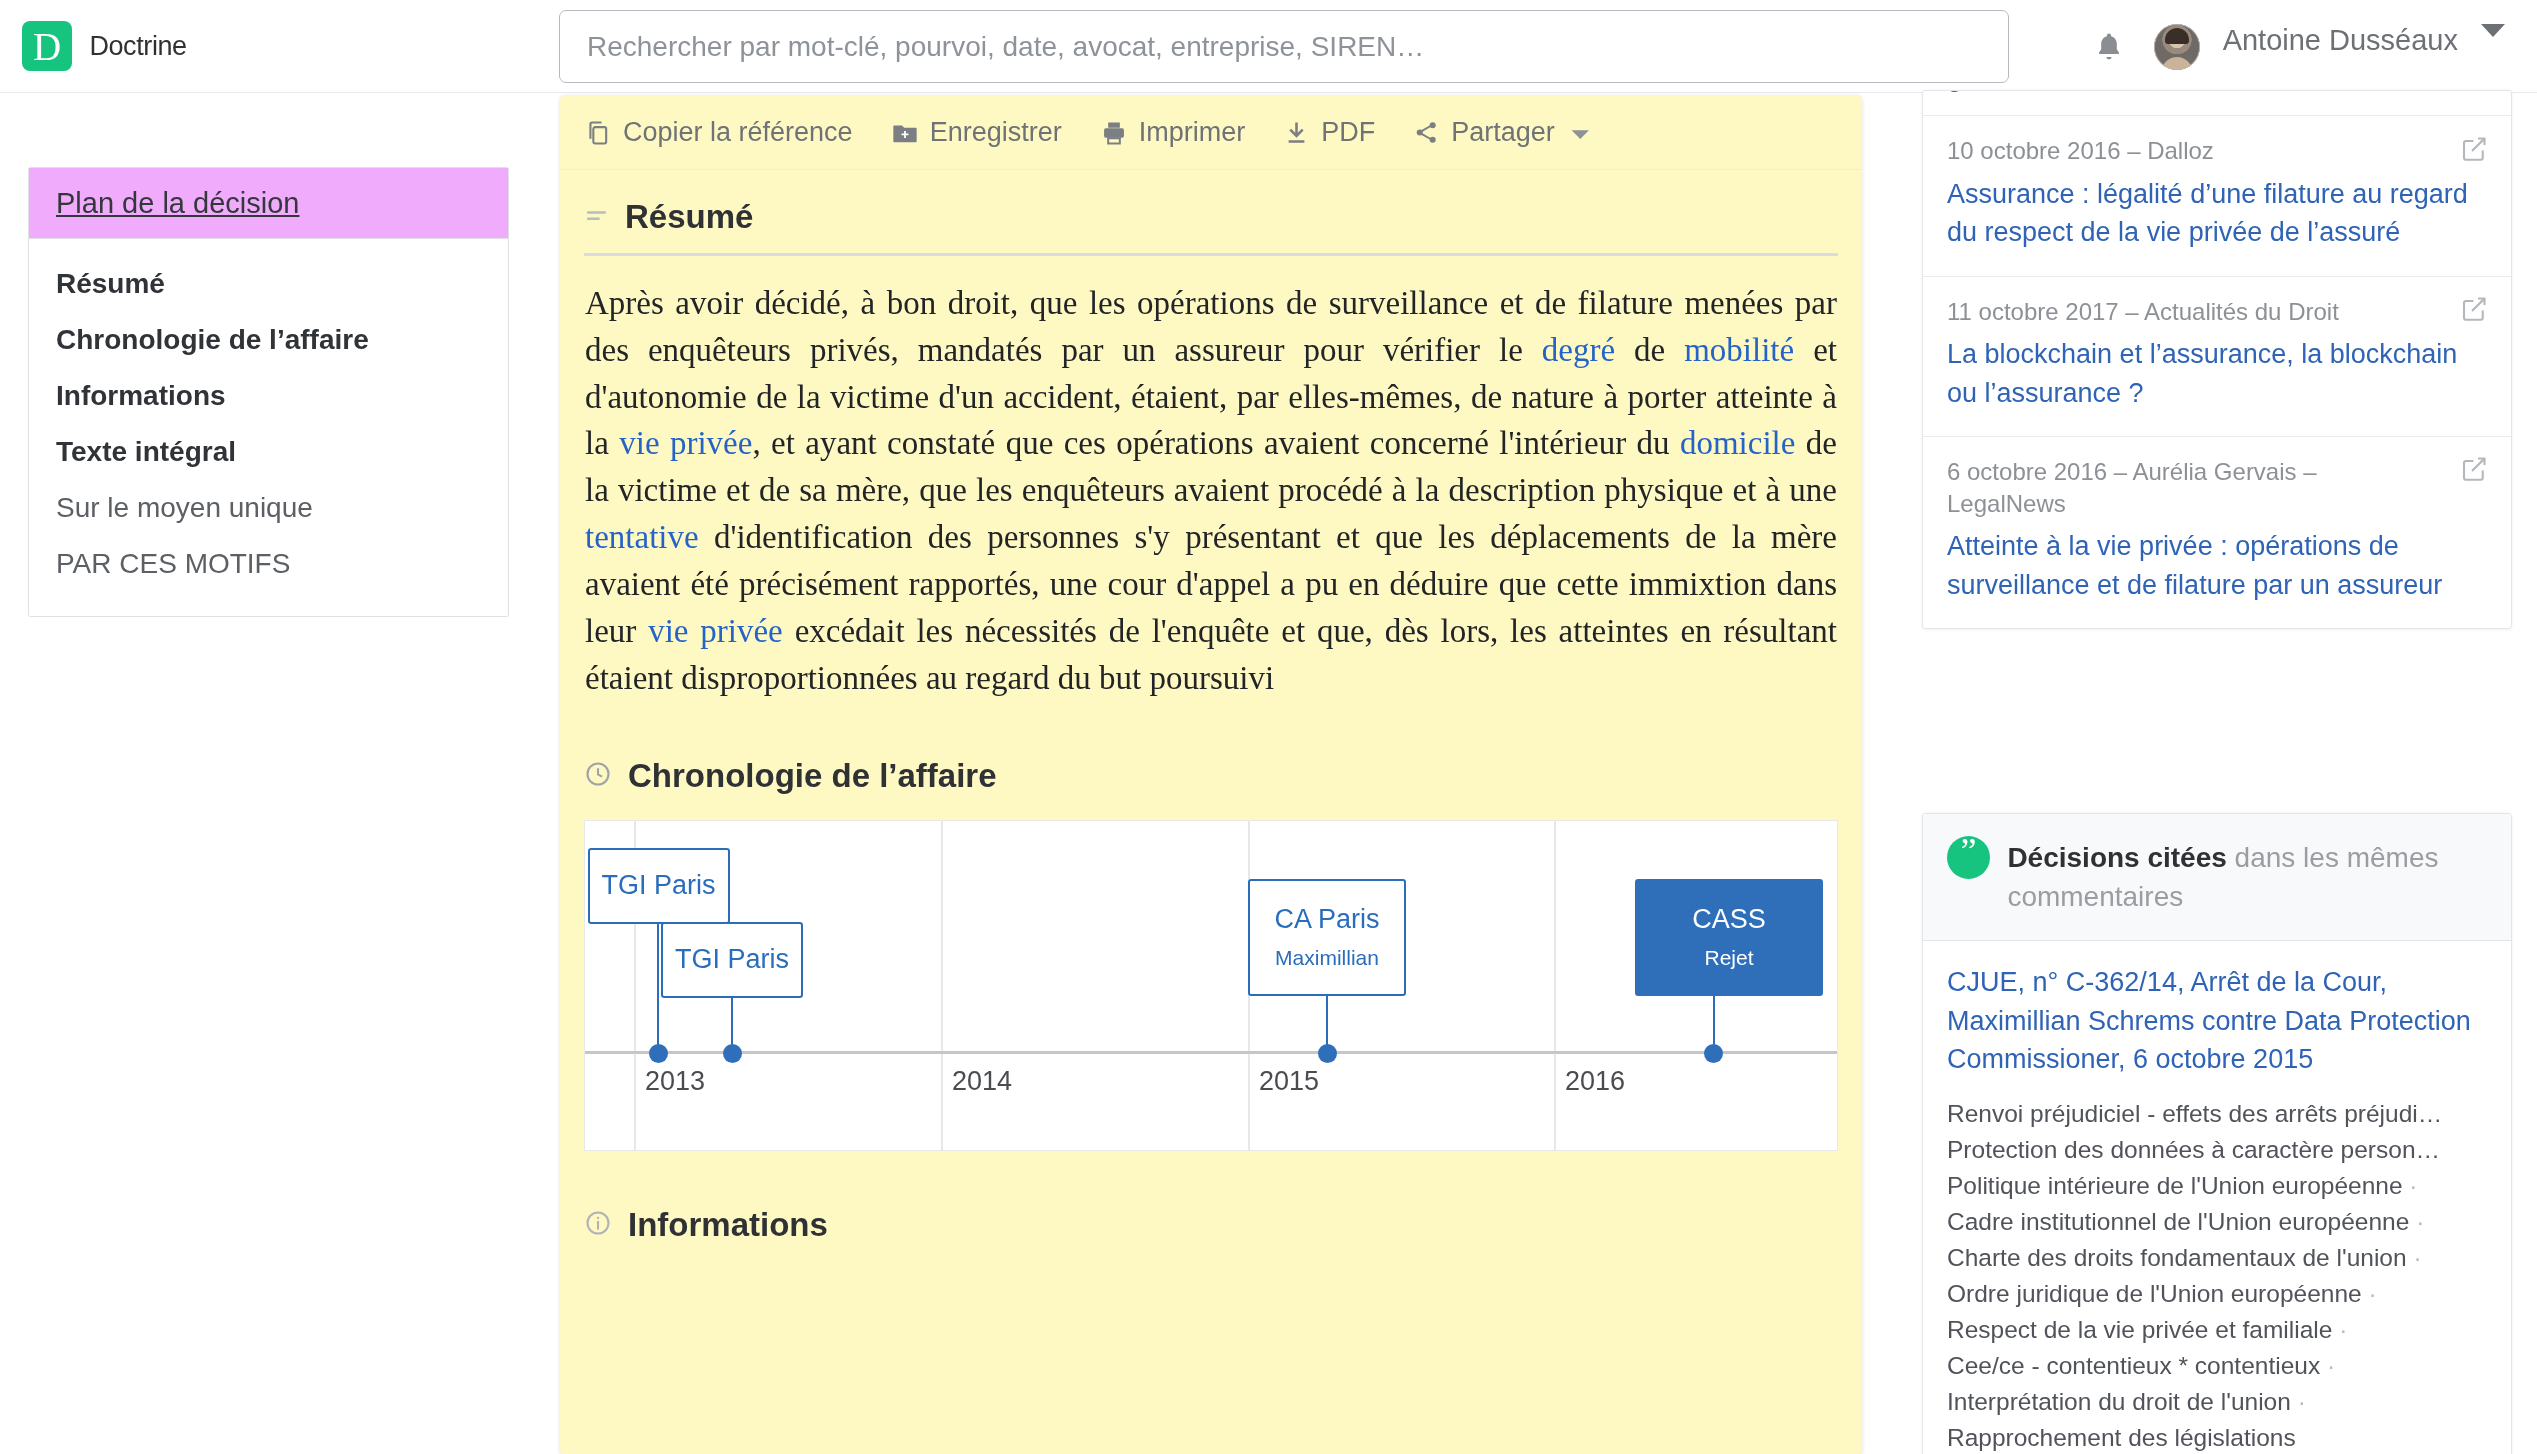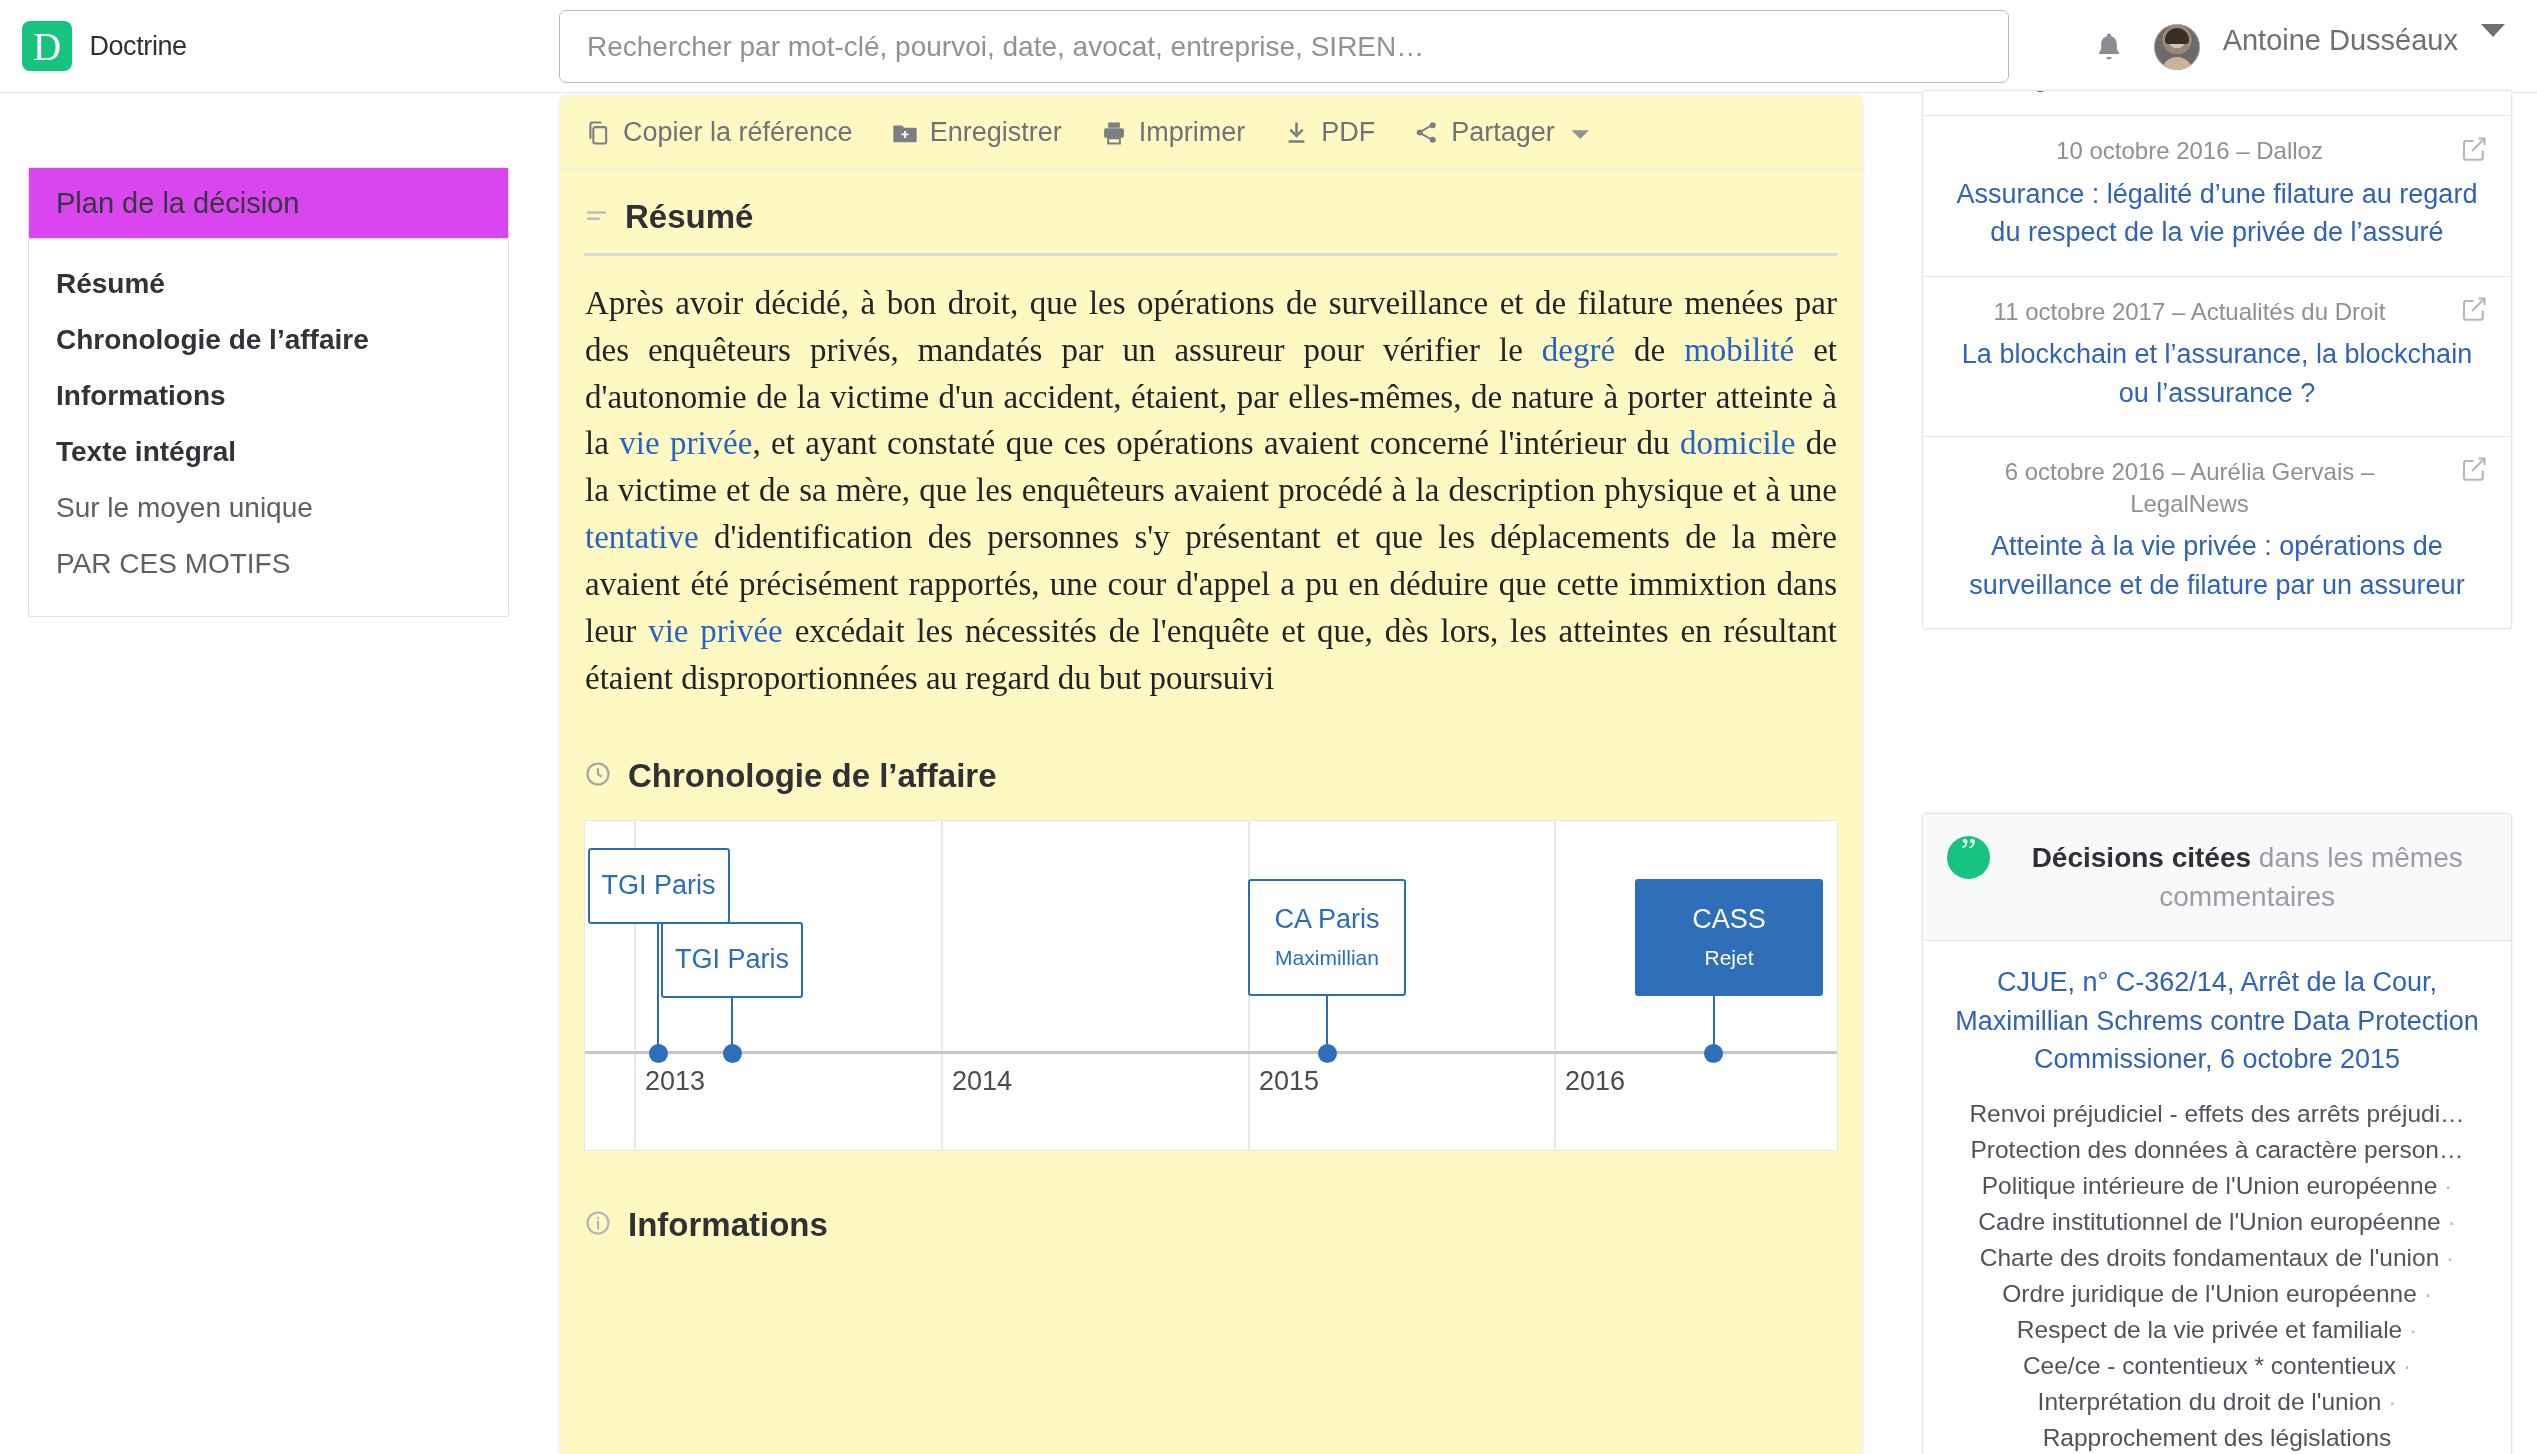--- a/index.html
+++ b/index.html
@@ -59,23 +59,23 @@
     width: 0; height: 0; border-left: 12px solid transparent; border-right: 12px solid transparent;
     border-top: 13.4px solid #6d7075;
   }
 
   
   .plan-card {
     position: absolute; left: 28px; top: 167px; width: 481px;
     border: 1.6px solid #dfe1e5; background: #ffffff; border-radius: 2.4px;
   }
   .plan-head {
-    height: 71px; background: #d946ef; border-bottom: 1.6px solid #dfe1e5;
+    height: 71px; background: #f0abfc; border-bottom: 1.6px solid #dfe1e5;
     display: flex; align-items: center; padding-left: 27px;
-    font-size: 29px; color: #34373c;
+    font-size: 29px; color: #34373c; text-decoration: underline;
   }
   .plan-list { padding: 17.4px 0 24px 0; }
   .plan-item {
     padding: 12.6px 27px; font-size: 28px; color: #5c6065; cursor: pointer; line-height: 1.1;
   }
   .plan-item.bold { font-weight: bold; color: #303337; }
 
   
   .content-card {
     position: absolute; left: 560px; top: 96px; width: 1302px; height: 1359px;
@@ -131,21 +131,20 @@
     position: absolute; width: 19px; height: 19px; border-radius: 50%; background: #2f6fba;
   }
 
   .info-head { display: flex; align-items: center; gap: 16px; padding: 55px 24px 0 24px; }
 
   
   .rail { position: absolute; left: 1922px; top: 0; width: 590px; }
   .rail-card {
     background: #ffffff; border: 1.6px solid #e3e5e8; border-radius: 3.2px;
     box-shadow: 0 0.8px 3.2px rgba(0,0,0,0.06);
-    text-align: center;
   }
   .comm-card { position: absolute; top: 90px; width: 590px; overflow: hidden; }
   .comm-item { border-bottom: 1.6px solid #e8eaed; padding: 19px 24px 24px 24px; position: relative; }
   .comm-item:last-child { border-bottom: none; }
   .comm-item.clipped { padding-top: 0; padding-bottom: 19px; }
   .comm-meta { font-size: 24px; color: #8d9095; line-height: 1.32; padding-right: 55px; }
   .comm-title { font-size: 27px; color: #2f63b6; line-height: 1.42; margin-top: 8px; cursor: pointer; }
   .ext-icon { position: absolute; right: 22px; top: 17.4px; }
 
   .cited-card { position: absolute; top: 813px; width: 590px; }

